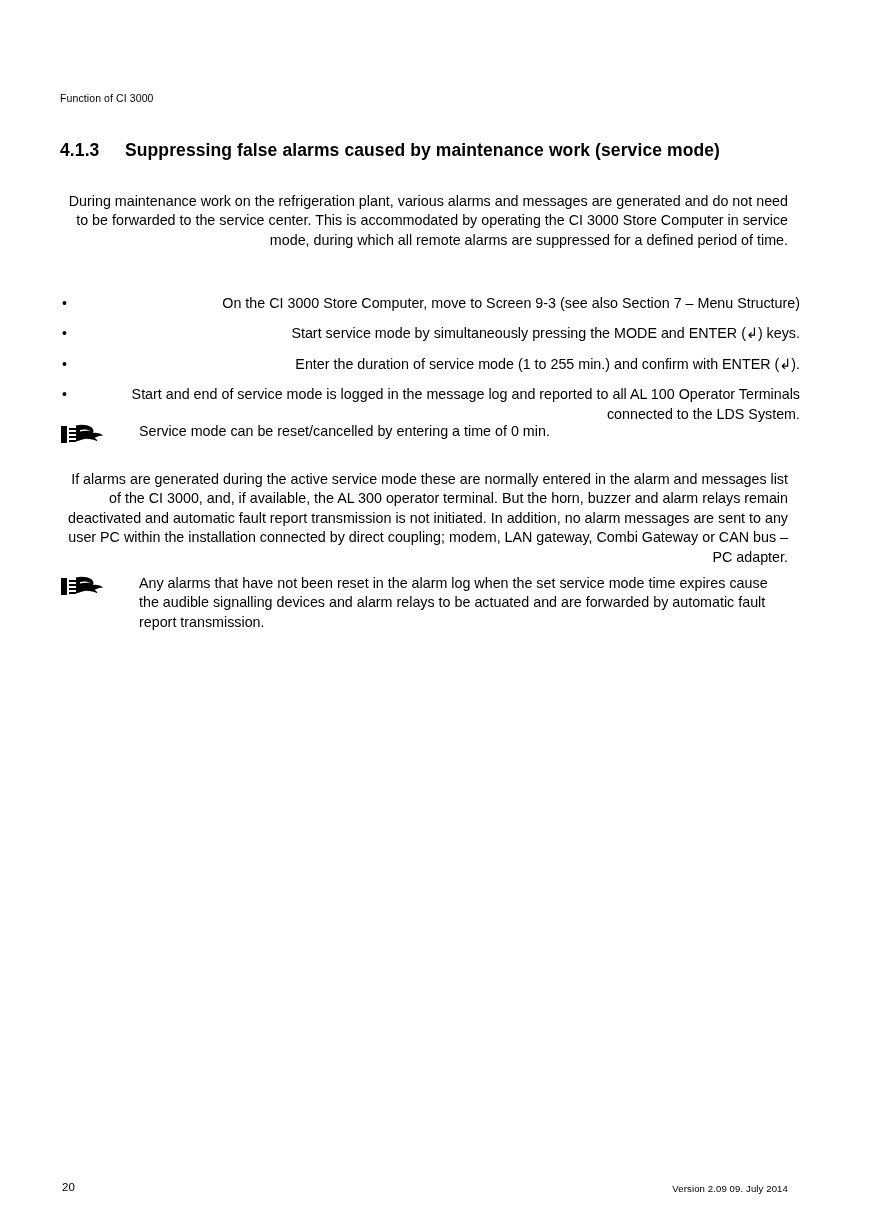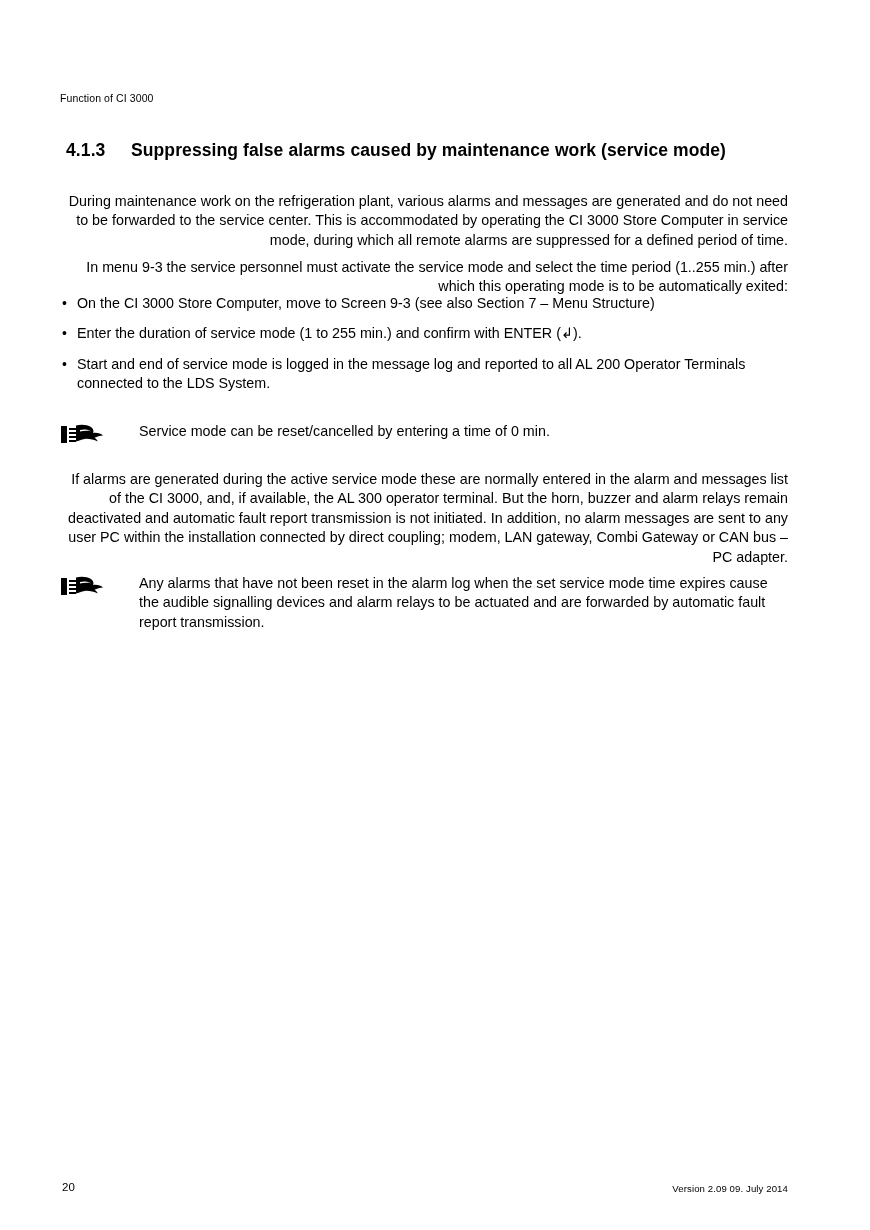--- a/index.html
+++ b/index.html
@@ -35,39 +35,39 @@
     left: 60px;
     top: 140px;
     width: 760px;
     font-size: 17.5px;
     font-weight: bold;
     letter-spacing: 0.1px;
   }
   .section-heading .num {
     display: inline-block;
     width: 65px;
-    margin-left: 6px;
   }
   .body-block {
     position: absolute;
     left: 60px;
     width: 728px;
     font-size: 14.3px;
     line-height: 19.4px;
     text-align: right;
   }
   .p1 { top: 192px; }
   .p2 { top: 258px; }
   .bullets {
     position: absolute;
     left: 60px;
     width: 740px;
     font-size: 14.3px;
     line-height: 19.4px;
     top: 294px;
+    text-align: right;
   }
   .bullet {
     position: relative;
     padding-left: 17px;
     margin-bottom: 11px;
   }
   .bullet:before {
     content: "\2022";
     position: absolute;
     left: 2px;
@@ -120,26 +120,26 @@
 <div class="page">
 
   <div class="header-text">Function of CI 3000</div>
 
   <div class="section-heading">
     <span class="num">4.1.3</span><span>Suppressing false alarms caused by maintenance work (service mode)</span>
   </div>
 
   <div class="body-block p1">During maintenance work on the refrigeration plant, various alarms and messages are generated and do not need to be forwarded to the service center. This is accommodated by operating the CI 3000 Store Computer in service mode, during which all remote alarms are suppressed for a defined period of time.</div>
 
-  <div class="body-block p2">In menu 9-3 the service personnel must activate the service mode and select the time period (1..255 min.) after which this operating mode is to be automatically exited:</div>
 
   <div class="bullets">
     <div class="bullet">On the CI 3000 Store Computer, move to Screen 9-3 (see also Section 7 – Menu Structure)</div>
+    <div class="bullet">Start service mode by simultaneously pressing the MODE and ENTER (↲) keys.</div>
     <div class="bullet">Enter the duration of service mode (1 to 255 min.) and confirm with ENTER (↲).</div>
-    <div class="bullet last">Start and end of service mode is logged in the message log and reported to all AL 200 Operator Terminals connected to the LDS System.</div>
+    <div class="bullet last">Start and end of service mode is logged in the message log and reported to all AL 100 Operator Terminals connected to the LDS System.</div>
   </div>
 
   <div class="note note1">
     <div class="note-hand">
       <svg width="48" height="26" viewBox="0 0 48 26" xmlns="http://www.w3.org/2000/svg">
         <g fill="#000000">
           <rect x="1" y="4" width="6" height="17"></rect>
           <path d="M9 6 h7 v2 h-7 z"></path>
           <path d="M9 10 h9 v2 h-9 z"></path>
           <path d="M9 14 h8 v2 h-8 z"></path>

